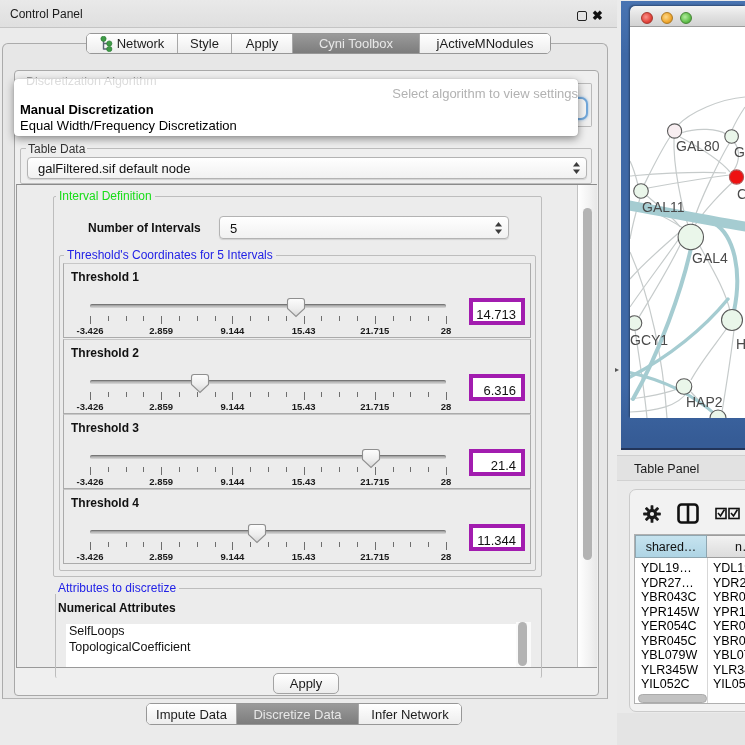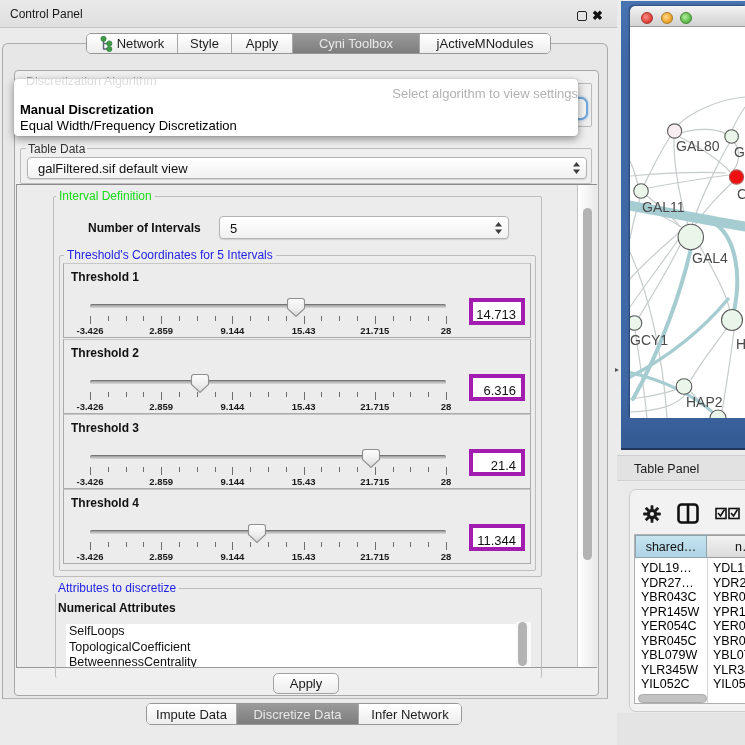--- a/index.html
+++ b/index.html
@@ -149,21 +149,21 @@
 </div>
 
 <div class="abs" id="panelC"></div>
 
 <div class="abs" style="left:578px;top:83px;width:14px;height:44px;border:1px solid #b9b9b9;border-left:none;border-radius:0 2px 2px 0;"></div>
 <div class="abs" style="left:560px;top:97px;width:28px;height:23px;border:2px solid #72a7d9;border-radius:0 7px 7px 0;background:#f5f5f5;box-shadow:0 0 3px #8cb8e2;"></div>
 
 <div class="grp" style="left:20px;top:148px;width:572px;height:36px;"></div>
 <div class="abs" style="left:26px;top:142px;font-size:12px;color:#333;background:#efefef;padding:0 2px;">Table Data</div>
 <div class="combo" style="left:27px;top:157px;width:560px;height:22px;">
-  <div class="txt">galFiltered.sif default view</div>
+  <div class="txt">galFiltered.sif default node</div>
   <svg class="arr" viewBox="0 0 9 14">
     <path d="M4.5 1 L8 5.5 L1 5.5 Z" fill="#3b3b3b"></path>
     <path d="M4.5 13 L8 8.5 L1 8.5 Z" fill="#3b3b3b"></path>
   </svg>
 </div>
 
 <div class="abs" id="panelA"></div>
 
 <div class="vsb-track" style="left:577px;top:185px;width:20px;height:482px;border-left:1px solid #c2c2c2;"></div>
 <div class="vsb" style="left:583px;top:208px;width:9px;height:352px;"></div>
@@ -367,21 +367,20 @@
   </div>
   <div class="vbox">11.344</div>
 </div>
 
 <div class="grp" style="left:55px;top:588px;width:487px;height:90px;border-bottom:none;"></div>
 <div class="gtitle" style="left:55px;top:582px;color:#2222e6;background:#ececec;">Attributes to discretize</div>
 <div class="abs" style="left:58px;top:601px;font-size:12px;font-weight:bold;color:#111;">Numerical Attributes</div>
 <div id="attrlist">
   <div>SelfLoops</div>
   <div>TopologicalCoefficient</div>
-  <div>BetweennessCentrality</div>
 </div>
 <div class="vsb-track" style="left:516px;top:622px;width:15px;height:45px;background:#fafafa;"></div>
 <div class="vsb" style="left:518px;top:622px;width:9px;height:44px;"></div>
 
 <div class="abs" id="applybtn">Apply</div>
 
 <div class="seg" style="left:146px;top:703px;height:22px;">
   <div class="s" style="width:90px;">Impute Data</div>
   <div class="s dark" style="width:122px;">Discretize Data</div>
   <div class="s" style="width:102px;">Infer Network</div>

